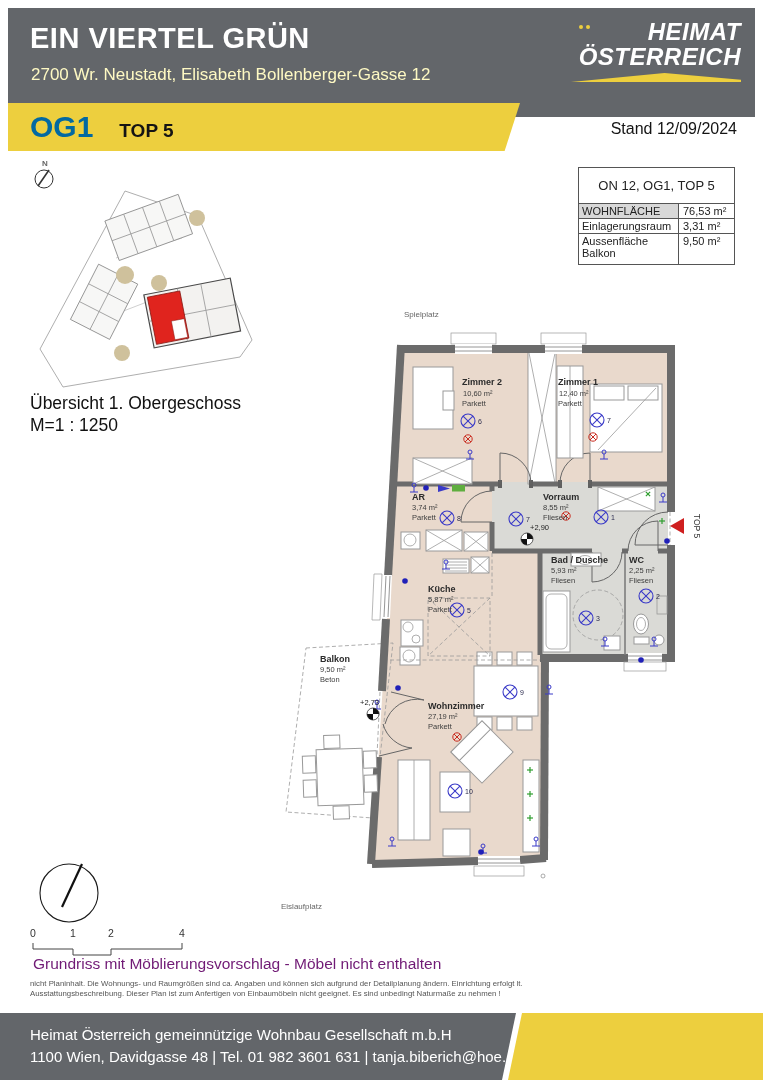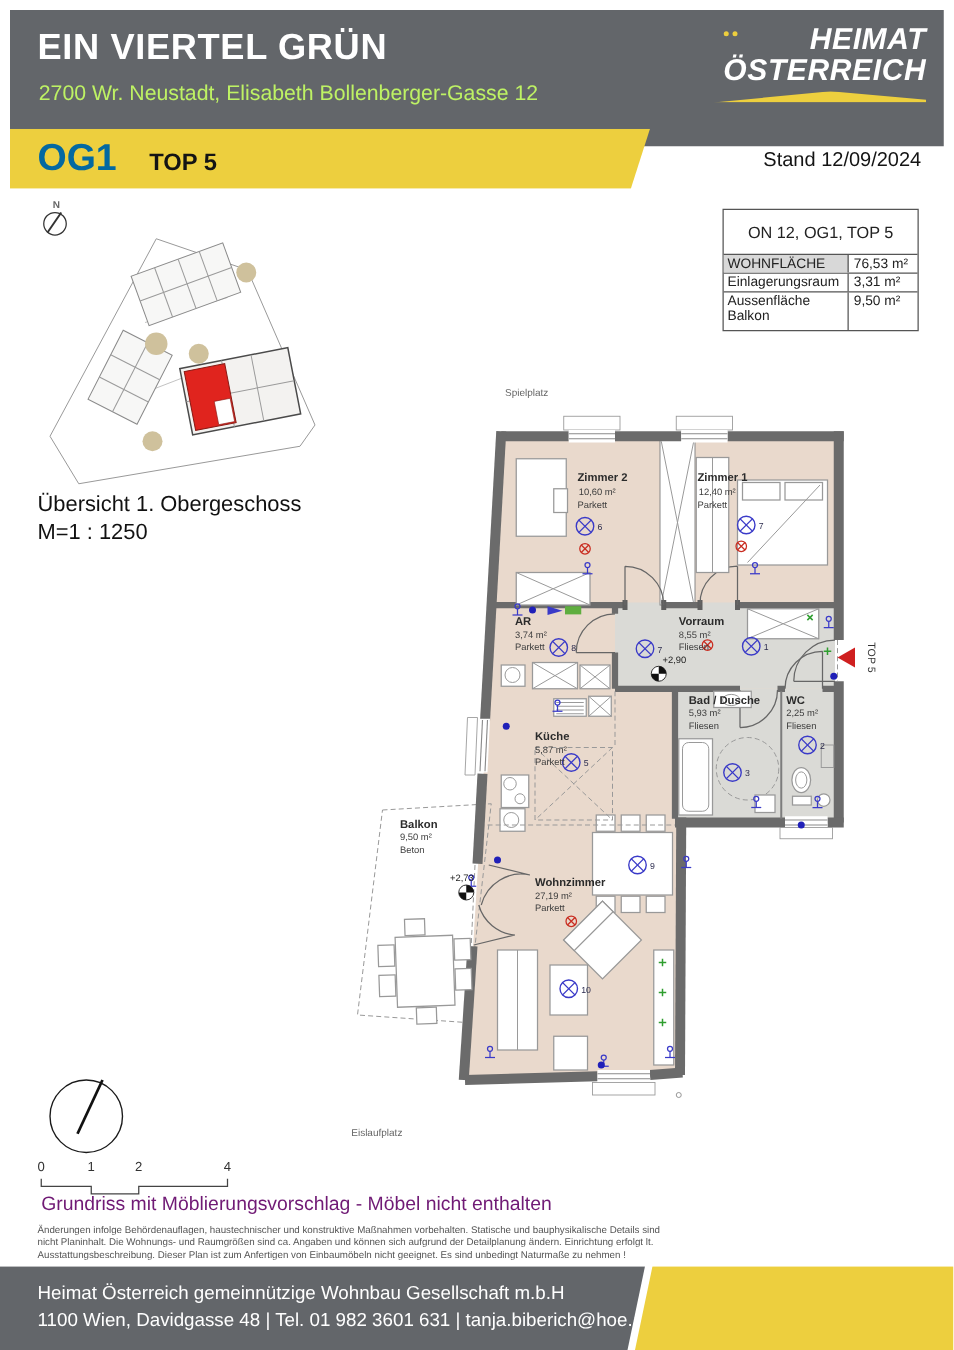--- a/index.html
+++ b/index.html
@@ -6,21 +6,21 @@
     --brand-yellow:#EDCF3E; --header-gray:#63666A; --wall-gray:#6B6B6B;
     --floor-parquet:#E9D9CC; --floor-tiles:#DADAD6; --symbol-blue:#3A3AC8;
     --alert-red:#C92C20; --unit-red:#E0241E; --tree-tan:#CFC19C; --cell-gray:#D8D8D8;
   }
   html,body{margin:0;padding:0;background:#fff;}
   .page{position:relative;width:763px;height:1080px;background:#fff;overflow:hidden;
         font-family:"Liberation Sans",sans-serif;color:#222;}
   
   .hdr{position:absolute;left:8px;top:8px;right:8px;height:109px;background:var(--header-gray);}
   .hdr-title{position:absolute;left:22px;top:14px;color:#fff;font-size:29px;font-weight:bold;letter-spacing:.5px;}
-  .hdr-addr{position:absolute;left:23px;top:57px;color:#bef264;font-size:17px;}
+  .hdr-addr{position:absolute;left:23px;top:57px;color:#fef9c3;font-size:17px;}
   .logo{position:absolute;right:14px;top:11px;width:178px;text-align:right;color:#fff;
         font-style:italic;font-weight:bold;font-size:24px;line-height:25px;letter-spacing:.5px;}
   .logo-dots{position:absolute;left:16px;top:6px;display:flex;gap:3px;}
   .logo-dots i{width:4px;height:4px;border-radius:50%;background:var(--brand-yellow);}
   .swoosh{margin:4px 0 0 auto;width:170px;height:9px;background:var(--brand-yellow);
           clip-path:polygon(0 100%,55% 0,100% 75%,100% 100%,0 100%);}
   
   .banner{position:absolute;left:8px;top:103px;width:512px;height:48px;background:var(--brand-yellow);
           clip-path:polygon(0 0,100% 0,97% 100%,0 100%);display:flex;align-items:baseline;}
   .banner-level{font-size:30px;font-weight:bold;color:#0369a1;margin:7px 0 12px 22px;}
@@ -471,21 +471,20 @@
       <polyline points="33,943 33,949 73,949 73,955 111,955 111,949 182,949 182,943" fill="none" stroke="#444" stroke-width="1"></polyline>
       <text x="33" y="937" text-anchor="middle" font-size="10.5" fill="#333">0</text>
       <text x="73" y="937" text-anchor="middle" font-size="10.5" fill="#333">1</text>
       <text x="111" y="937" text-anchor="middle" font-size="10.5" fill="#333">2</text>
       <text x="182" y="937" text-anchor="middle" font-size="10.5" fill="#333">4</text>
     </g>
   </svg>
 
   <div class="headline">Grundriss mit Möblierungsvorschlag - Möbel nicht enthalten</div>
   <div class="disc">
-    <div>Änderungen infolge Behördenauflagen, haustechnischer und konstruktive Maßnahmen vorbehalten. Statische und bauphysikalische Details sind</div>
     <div>nicht Planinhalt. Die Wohnungs- und Raumgrößen sind ca. Angaben und können sich aufgrund der Detailplanung ändern. Einrichtung erfolgt lt.</div>
     <div>Ausstattungsbeschreibung. Dieser Plan ist zum Anfertigen von Einbaumöbeln nicht geeignet. Es sind unbedingt Naturmaße zu nehmen !</div>
   </div>
 
   <div class="ftr-gray">
     <div class="l1">Heimat Österreich gemeinnützige Wohnbau Gesellschaft m.b.H</div>
     <div class="l2">1100 Wien, Davidgasse 48 | Tel. 01 982 3601 631 | tanja.biberich@hoe.at</div>
   </div>
   <div class="ftr-yel"></div>
   <div class="ftr-site">heimat-oesterreich.at</div>

